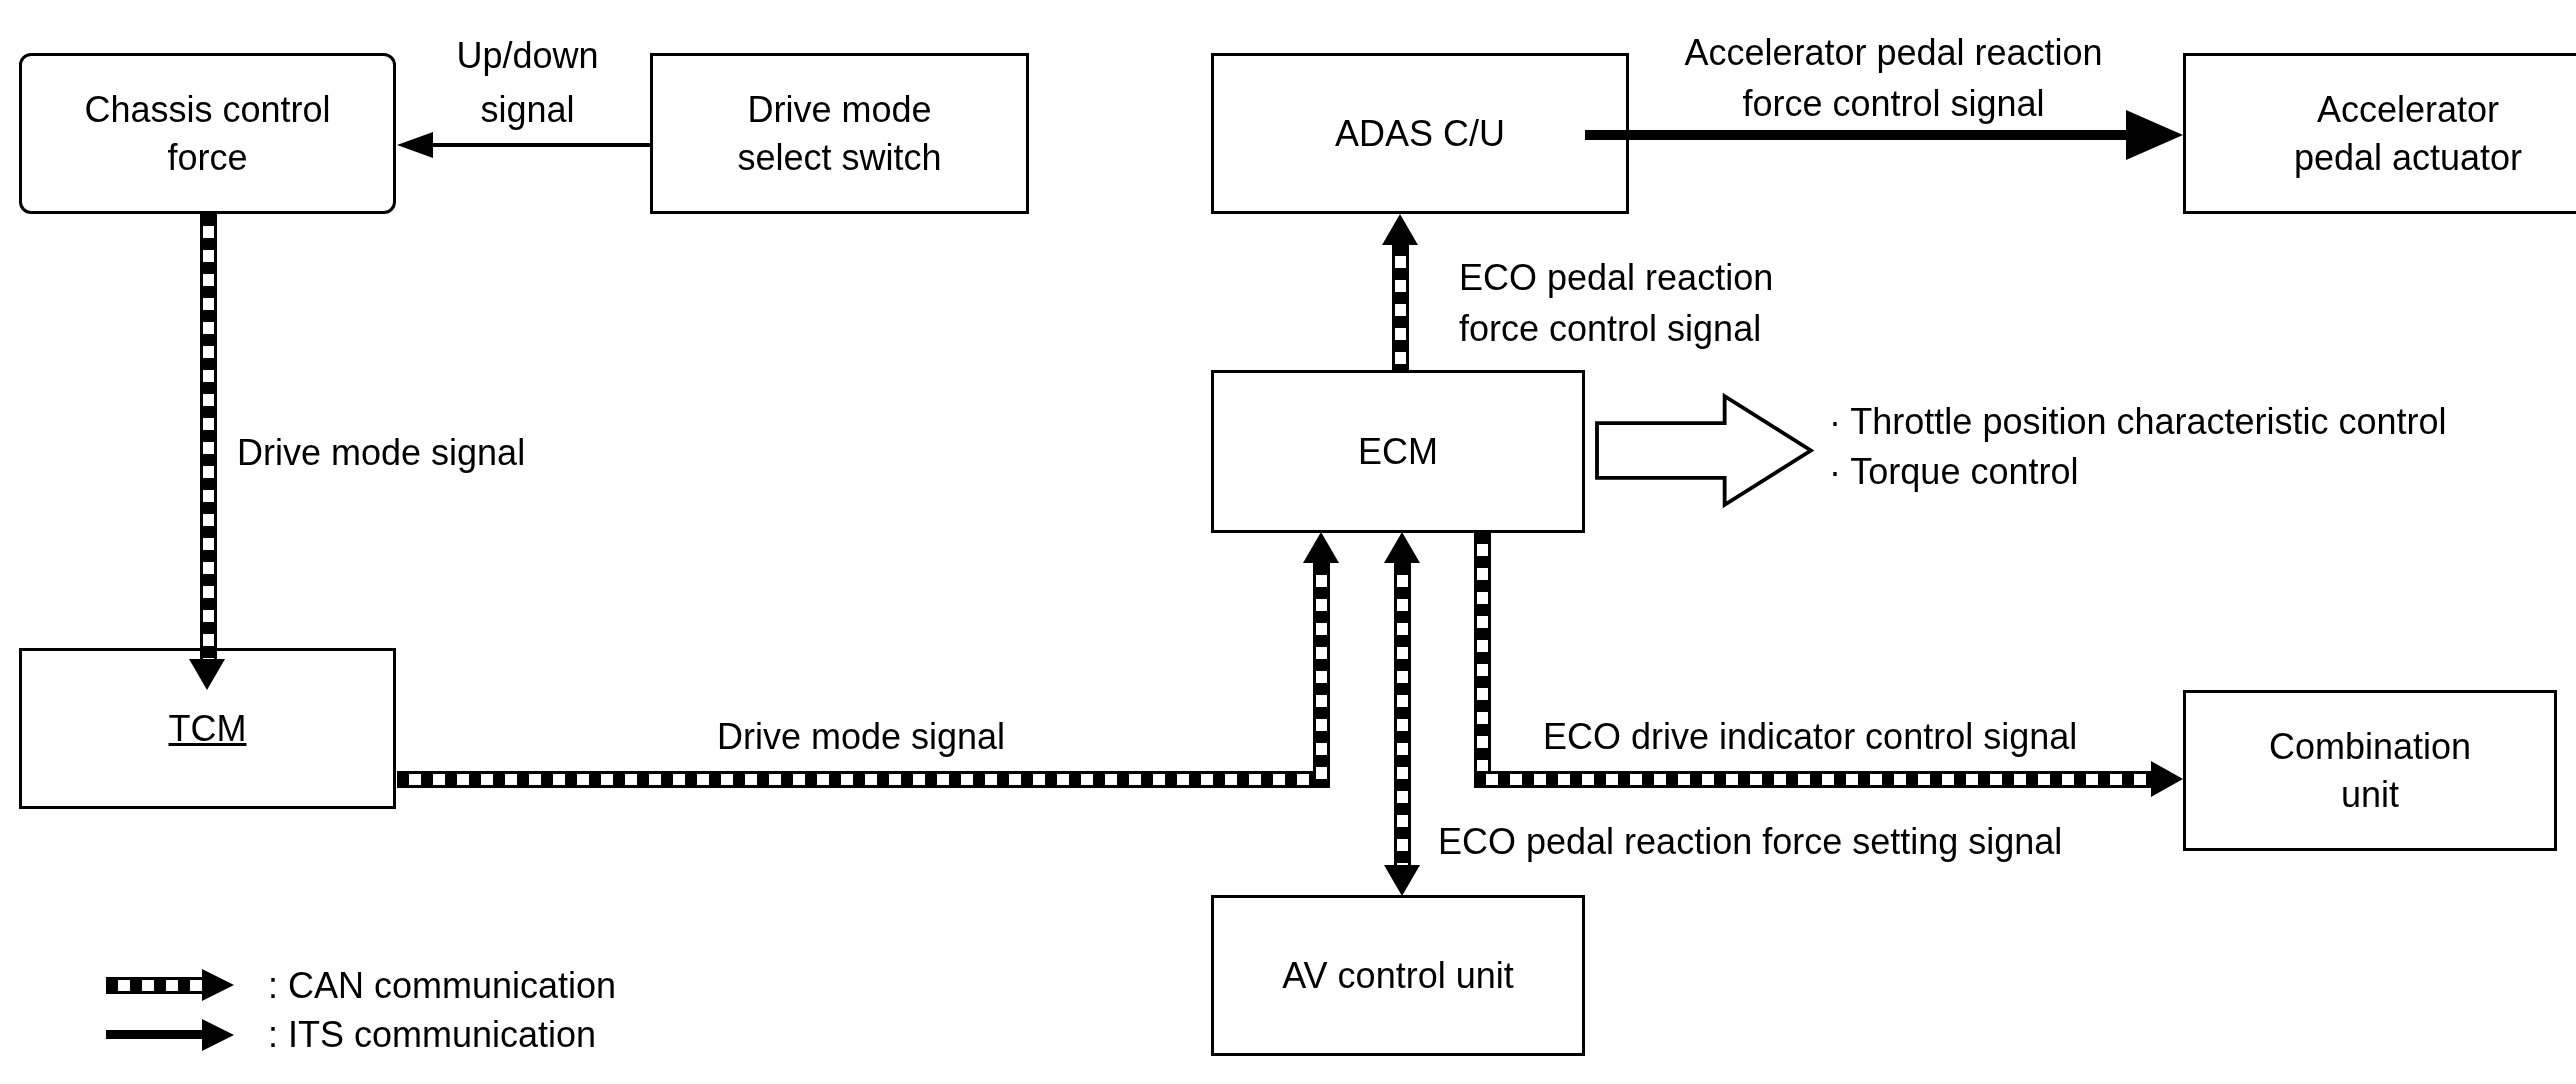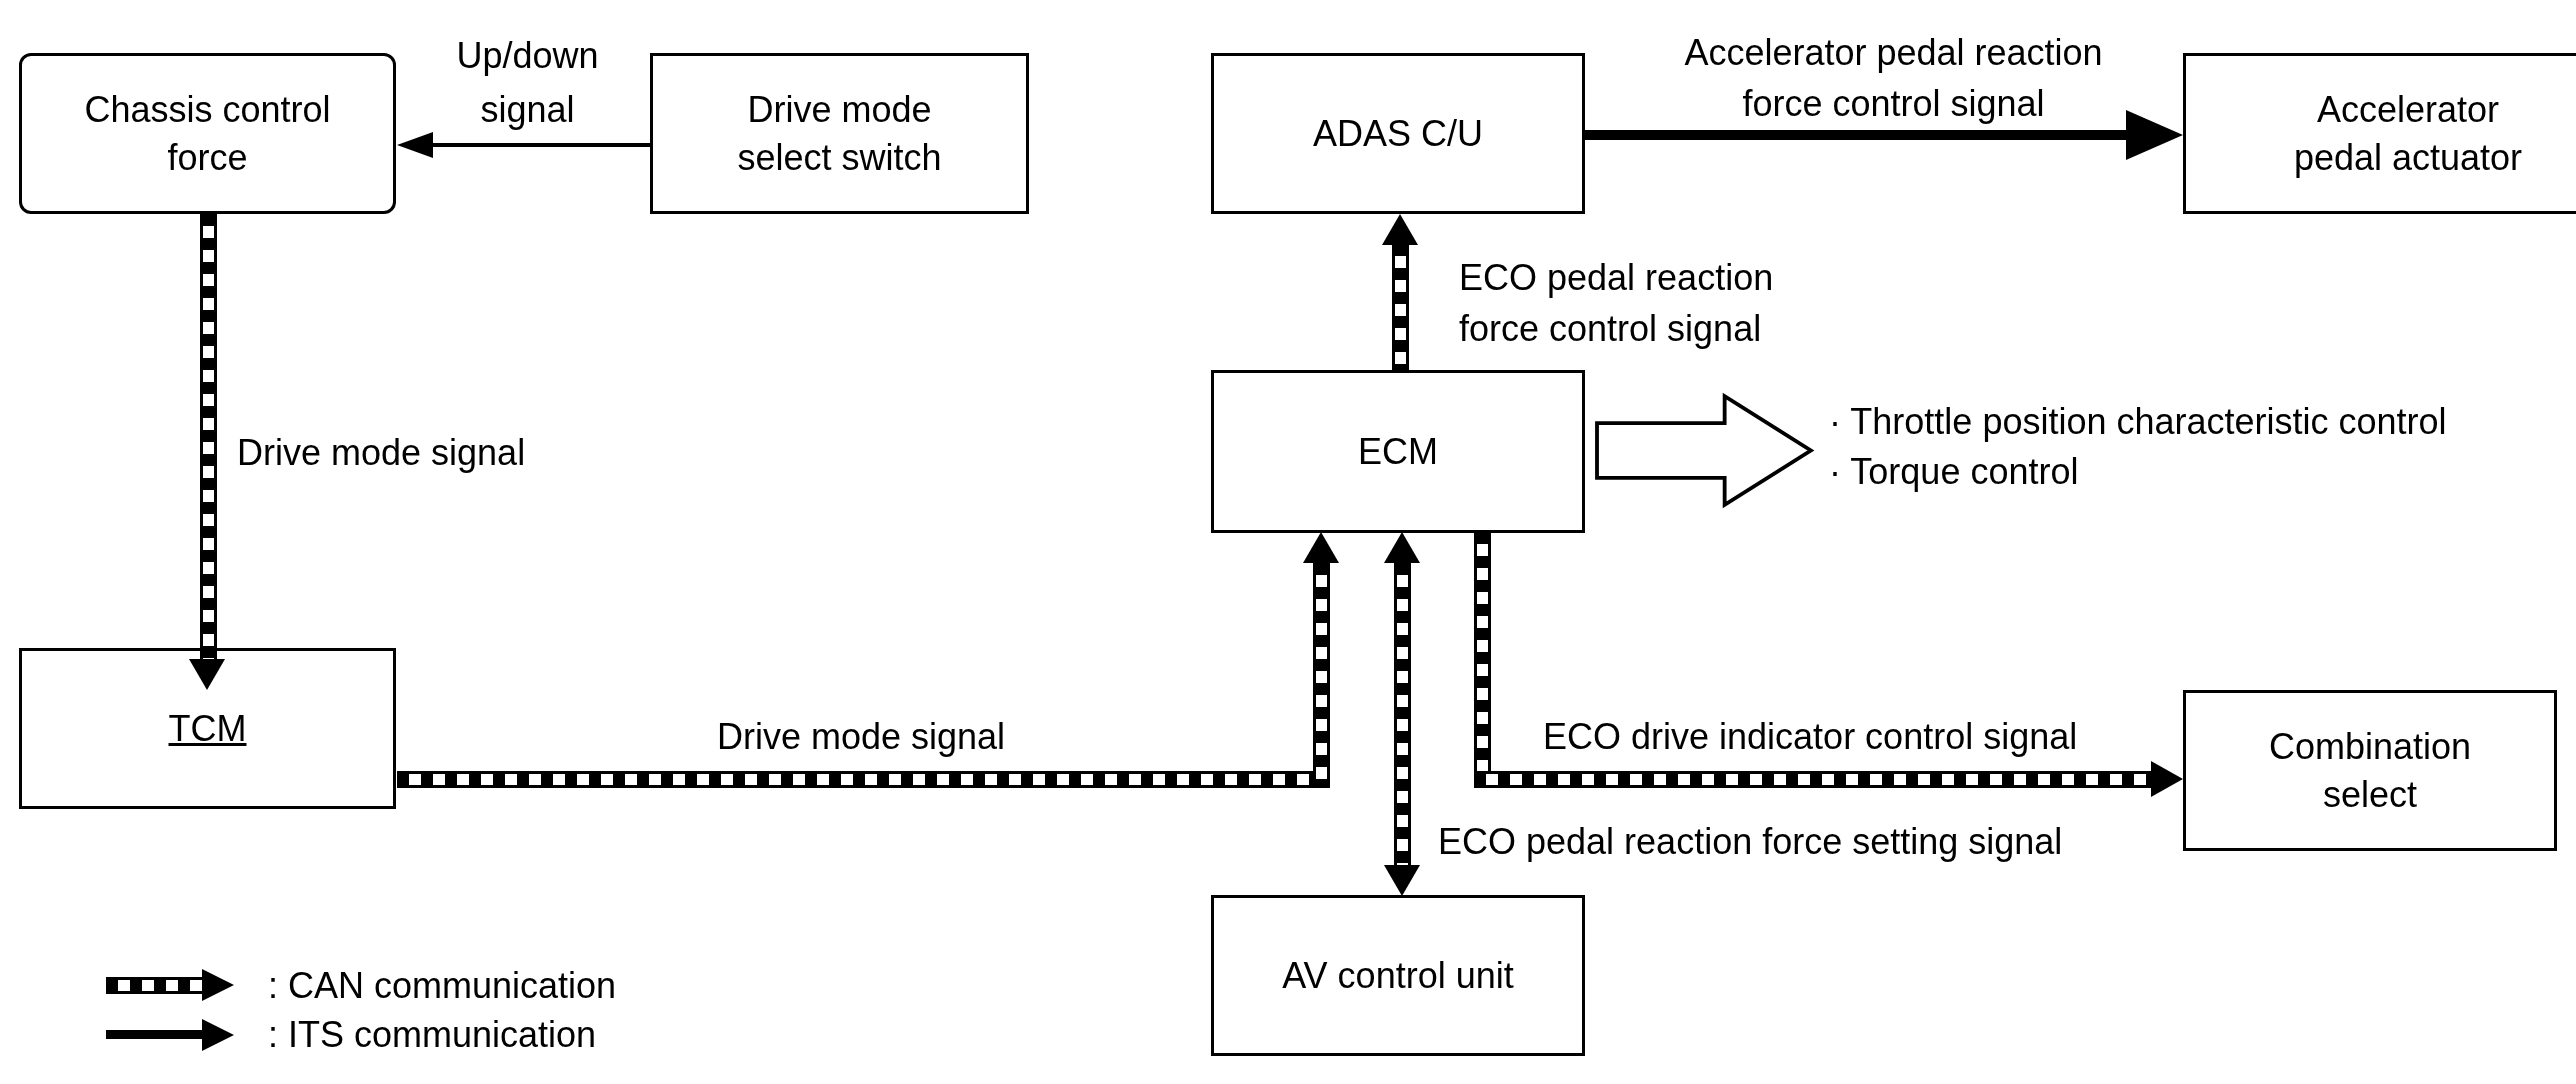--- a/index.html
+++ b/index.html
@@ -56,40 +56,40 @@
   <div class="box" style="left:19px; top:53px; width:377px; height:161px;border-radius:12px;">
     <div>Chassis control</div>
     <div>force</div>
   </div>
 
   <div class="box" style="left:650px; top:53px; width:379px; height:161px;align-items:center;">
     <div>Drive mode</div>
     <div>select switch</div>
   </div>
 
-  <div class="box" style="left:1211px; top:53px; width:374px; height:161px;">
+  <div class="box" style="left:1211px; top:53px; width:418px; height:161px;">
     <div>ADAS C/U</div>
   </div>
 
   <div class="box" style="left:2183px; top:53px; width:450px; height:161px;">
     <div>Accelerator</div>
     <div>pedal actuator</div>
   </div>
 
   <div class="box" style="left:1211px; top:370px; width:374px; height:163px;">
     <div>ECM</div>
   </div>
 
   <div class="box" style="left:19px; top:648px; width:377px; height:161px;text-decoration:underline;">
     <div>TCM</div>
   </div>
 
   <div class="box" style="left:2183px; top:690px; width:374px; height:161px;">
     <div>Combination</div>
-    <div>select</div>
+    <div>unit</div>
   </div>
 
   <div class="box" style="left:1211px; top:895px; width:374px; height:161px;">
     <div>AV control unit</div>
   </div>
 
   <div class="ah ah-left" style="left:397px; top:132px;"></div>
   <div class="solid-h" style="left:432px; top:143px; width:218px; height:3.8px;"></div>
 
   <div class="can-v" style="left:200px; top:214px; height:446px;"></div>

